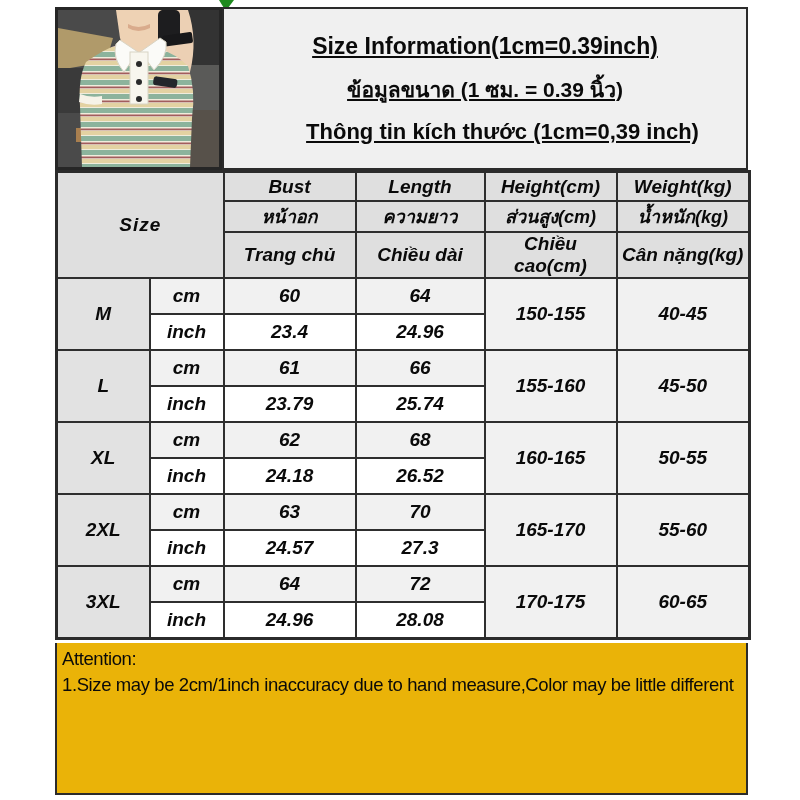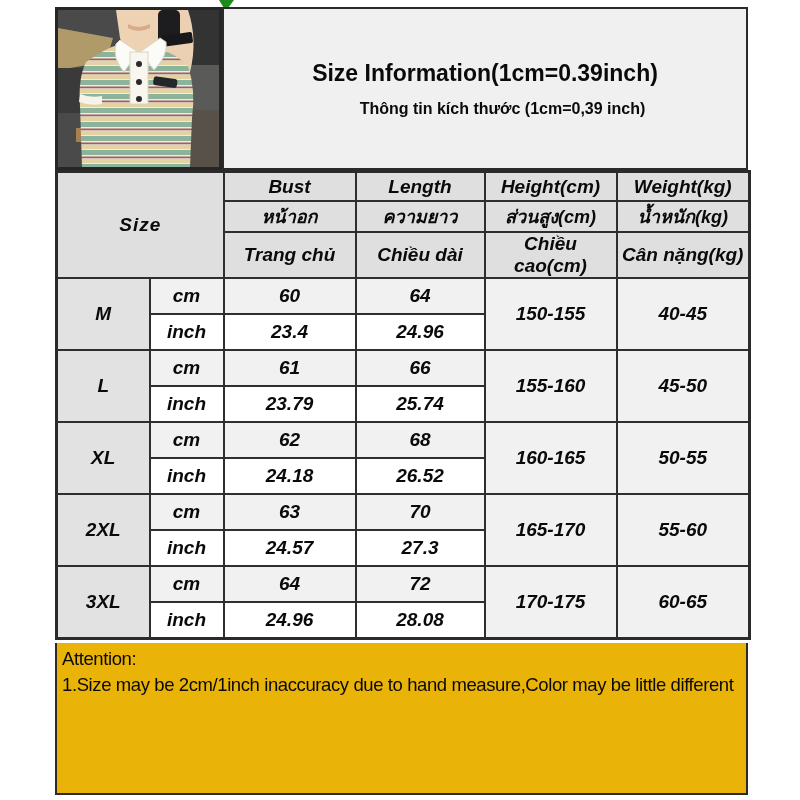--- a/index.html
+++ b/index.html
@@ -4,24 +4,24 @@
 <style>
   html,body{margin:0;padding:0;}
   body{width:800px;height:800px;background:#ffffff;font-family:"Liberation Sans",sans-serif;color:#0a0a0a;}
   .page{position:relative;width:800px;height:800px;background:#ffffff;overflow:hidden;}
 
   
   .photo{position:absolute;left:55px;top:7px;width:167px;height:163px;border:3px solid #262626;box-sizing:border-box;background:#3f3f3f;}
   .photo svg{display:block;width:100%;height:100%;}
   .green-corner{position:absolute;left:219px;top:0;width:15px;height:11px;background:#1e8a1e;clip-path:polygon(0 0,100% 0,45% 100%);}
   .title-box{position:absolute;left:222px;top:7px;width:526px;height:163px;box-sizing:border-box;background:#f0f0f0;border:2px solid #2b2b2b;display:flex;flex-direction:column;justify-content:center;align-items:center;gap:13px;}
-  .title-line{font-weight:bold;text-align:center;white-space:nowrap;}
+  .title-line{font-weight:bold;text-align:center;white-space:nowrap;text-decoration:underline;}
   .t-en{font-size:23px;}
   .t-th{font-size:21px;}
-  .t-vi{font-size:16px;margin-left:35px;}
+  .t-vi{font-size:22px;margin-left:35px;}
 
   
   table.size-table{position:absolute;left:55px;top:170px;border-collapse:collapse;table-layout:fixed;border:3px solid #2b2b2b;}
   .size-table td{border:2px solid #2e2e2e;text-align:center;vertical-align:middle;padding:0;font-weight:bold;overflow:hidden;font-style:italic;}
   .hrow td{height:27px;font-size:19px;background:#dfdfdf;}
   .hrow .th-lang{font-size:18px;}
   .c-sizebig{background:#e4e4e4;font-size:37px;letter-spacing:1px;}
   .drow td{height:34px;font-size:19px;}
   .c-size{background:#e2e2e2;font-size:20px;}
   .u-cm,.v-cm{background:#f1f1f1;}
@@ -78,20 +78,21 @@
       <circle cx="81" cy="89" r="3" fill="#2a2a2a"></circle>
 
       <rect x="96" y="66" width="24" height="9" rx="3" transform="rotate(8 96 66)" fill="#23262b"></rect>
     </svg>
   </div>
 
   <div class="green-corner"></div>
 
   <div class="title-box">
     <div class="title-line t-en">Size Information(1cm=0.39inch)</div>
+    <div class="title-line t-th">ข้อมูลขนาด (1 ซม. = 0.39 นิ้ว)</div>
     <div class="title-line t-vi">Thông tin kích thước (1cm=0,39 inch)</div>
   </div>
 
   <table class="size-table">
     <colgroup>
       <col style="width:93px">
         <col style="width:74px">
         <col style="width:132px">
       <col style="width:129px">
         <col style="width:132px">

